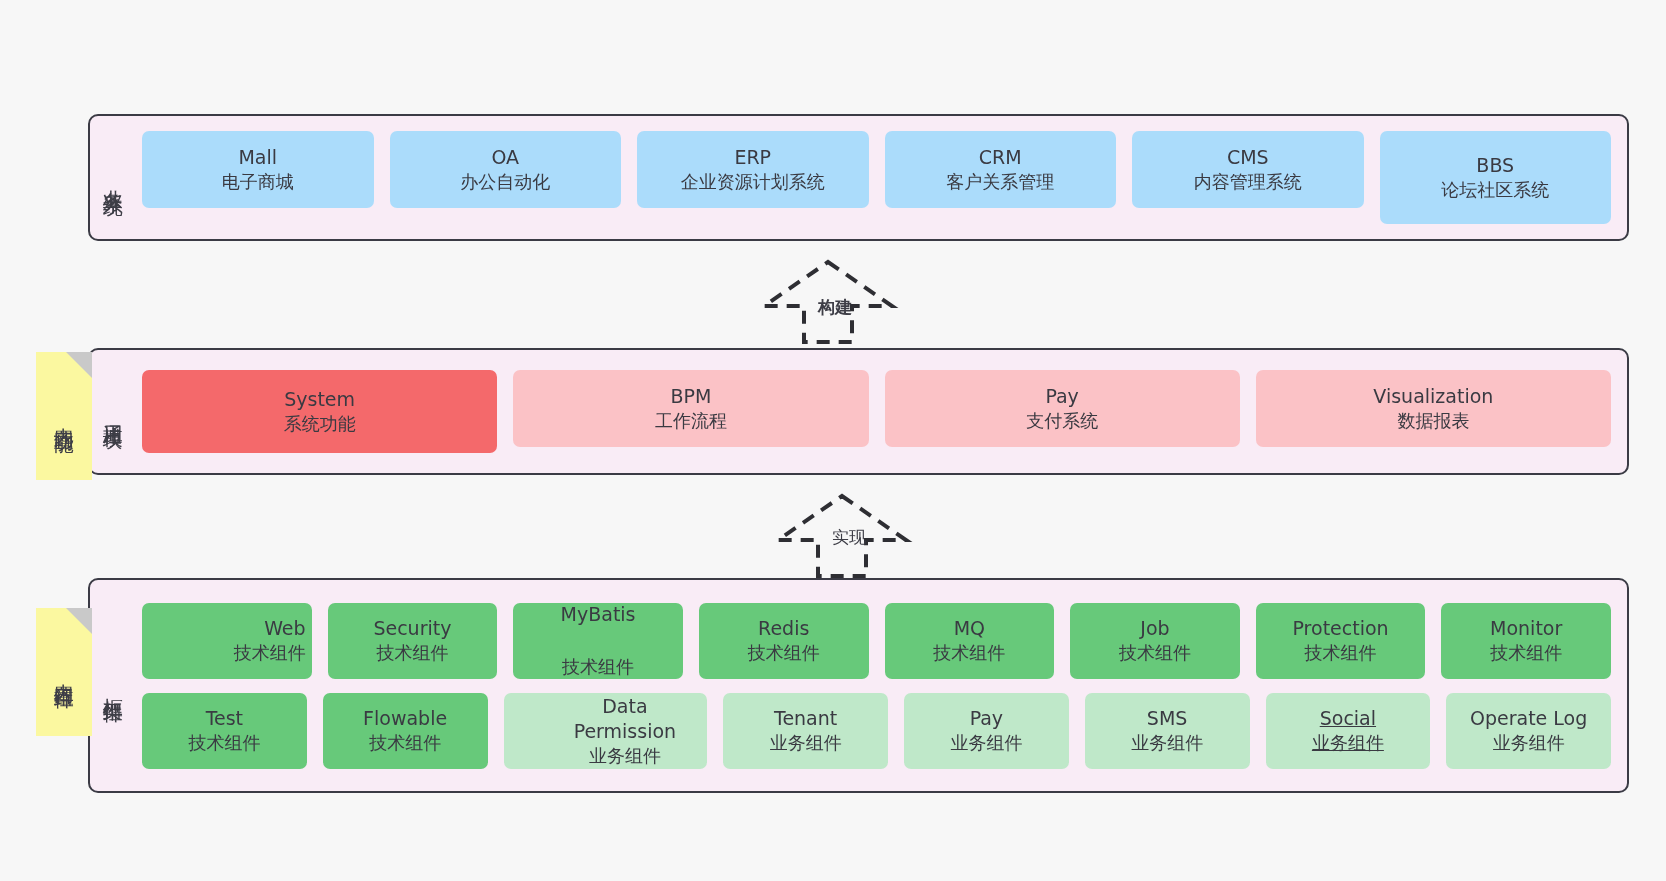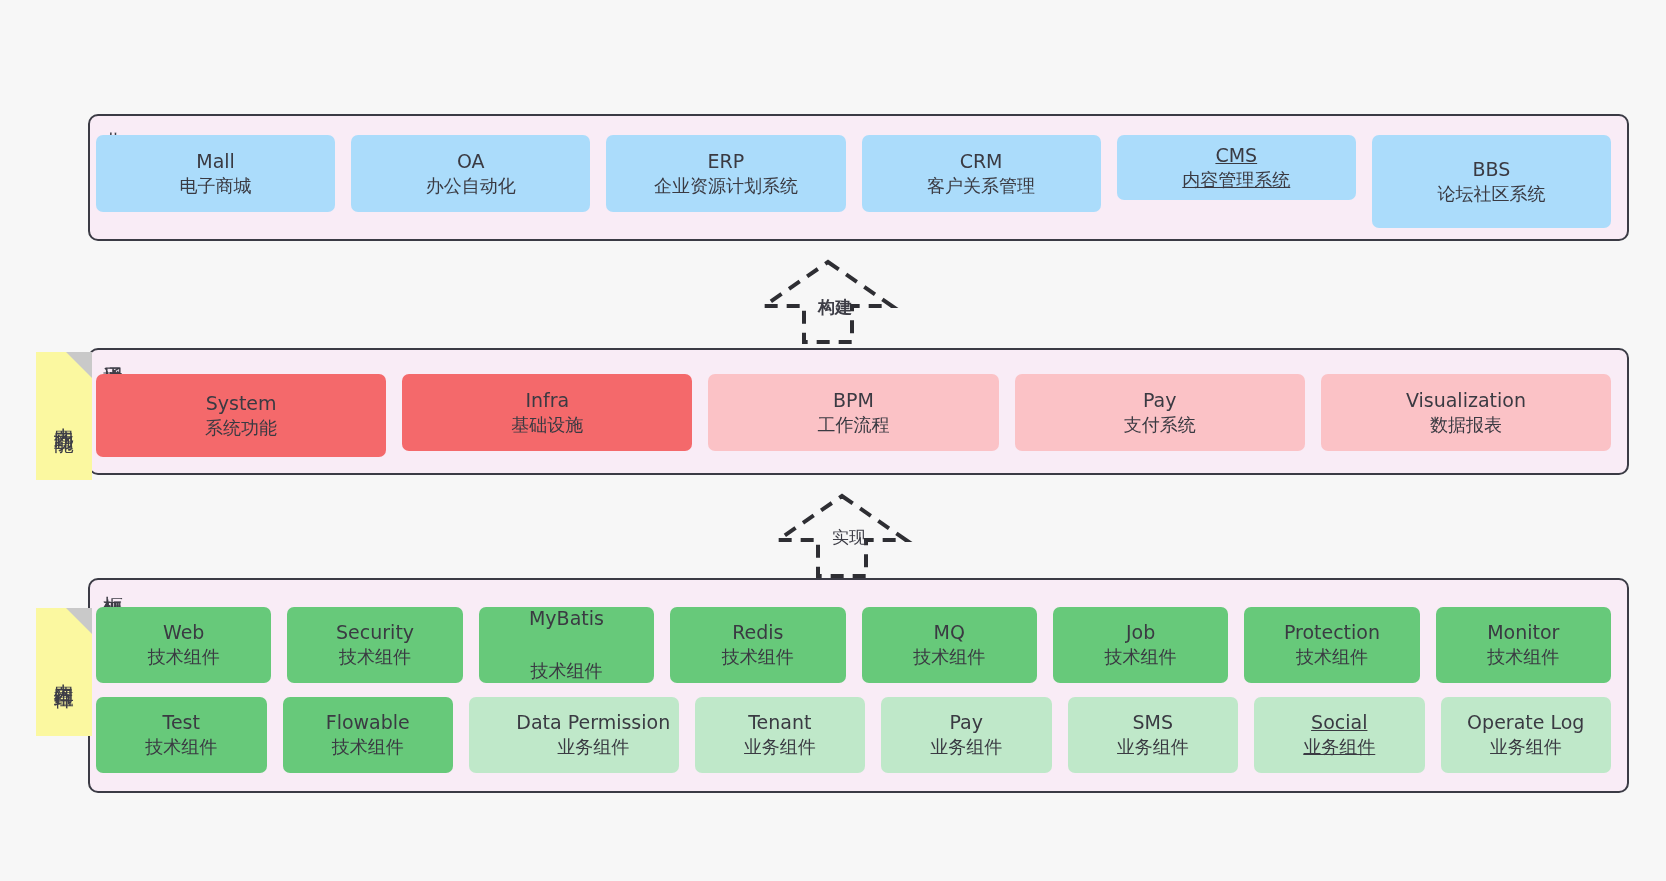--- a/index.html
+++ b/index.html
@@ -24,21 +24,21 @@
   }
 
   
   .layer {
     position: absolute;
     background: #f9ecf6;
     border: 2px solid #3b3b45;
     border-radius: 10px;
     box-sizing: border-box;
     display: flex;
-    flex-direction: column;
+    flex-direction: row;
     align-items: stretch;
   }
 
   .layer-title {
     flex: 0 0 auto;
     width: 46px;
     display: flex;
     align-items: center;
     justify-content: center;
     font-size: 20px;
@@ -156,21 +156,21 @@
             <div class="t2">办公自动化</div>
           </div>
           <div class="card c-blue" style="height: 77px;">
             <div class="t1">ERP</div>
             <div class="t2">企业资源计划系统</div>
           </div>
           <div class="card c-blue" style="height: 77px;">
             <div class="t1">CRM</div>
             <div class="t2">客户关系管理</div>
           </div>
-          <div class="card c-blue" style="height: 65px; text-decoration: underline;">
+          <div class="card c-blue" style="height: 77px;">
             <div class="t1">CMS</div>
             <div class="t2">内容管理系统</div>
           </div>
           <div class="card c-blue" style="height: 93px;">
             <div class="t1">BBS</div>
             <div class="t2">论坛社区系统</div>
           </div>
         </div>
       </div>
   </div>
@@ -183,24 +183,20 @@
   <div class="arrow-label" style="left:818px; top:296px;font-weight:bold;">构建</div>
 
   <div class="layer" id="layer-1" style="left:88px; top:348px; width:1541px; height:127px;">
     <div class="layer-title">通用模块</div>
     <div class="layer-body">
         <div class="row">
           <div class="card c-red" style="height: 83px;">
             <div class="t1">System</div>
             <div class="t2">系统功能</div>
           </div>
-          <div class="card c-red" style="height: 77px;">
-            <div class="t1">Infra</div>
-            <div class="t2">基础设施</div>
-          </div>
           <div class="card c-pink" style="height: 77px;">
             <div class="t1">BPM</div>
             <div class="t2">工作流程</div>
           </div>
           <div class="card c-pink" style="height: 77px;">
             <div class="t1">Pay</div>
             <div class="t2">支付系统</div>
           </div>
           <div class="card c-pink" style="height: 77px;">
             <div class="t1">Visualization</div>
@@ -219,21 +215,21 @@
     <svg width="152" height="90" viewBox="0 0 152 90">
       <path d="M 76 6 L 140 50 L 100 50 L 100 86 L 52 86 L 52 50 L 12 50 Z" fill="none" stroke="#2e2e33" stroke-width="4" stroke-dasharray="13,9" stroke-linejoin="miter"></path>
     </svg>
   </div>
   <div class="arrow-label" style="left:832px; top:526px;">实现</div>
 
   <div class="layer" id="layer-2" style="left:88px; top:578px; width:1541px; height:215px;">
     <div class="layer-title">框架组件</div>
     <div class="layer-body">
         <div class="row">
-          <div class="card c-green" style="height: 76px;">
+          <div class="card c-green" style="height: 76px; align-items: flex-end;">
             <div class="t1">Web</div>
             <div class="t2">技术组件</div>
           </div>
           <div class="card c-green" style="height: 76px;">
             <div class="t1">Security</div>
             <div class="t2">技术组件</div>
           </div>
           <div class="card c-green" style="height: 76px; gap: 28px;">
             <div class="t1">MyBatis</div>
             <div class="t2">技术组件</div>

